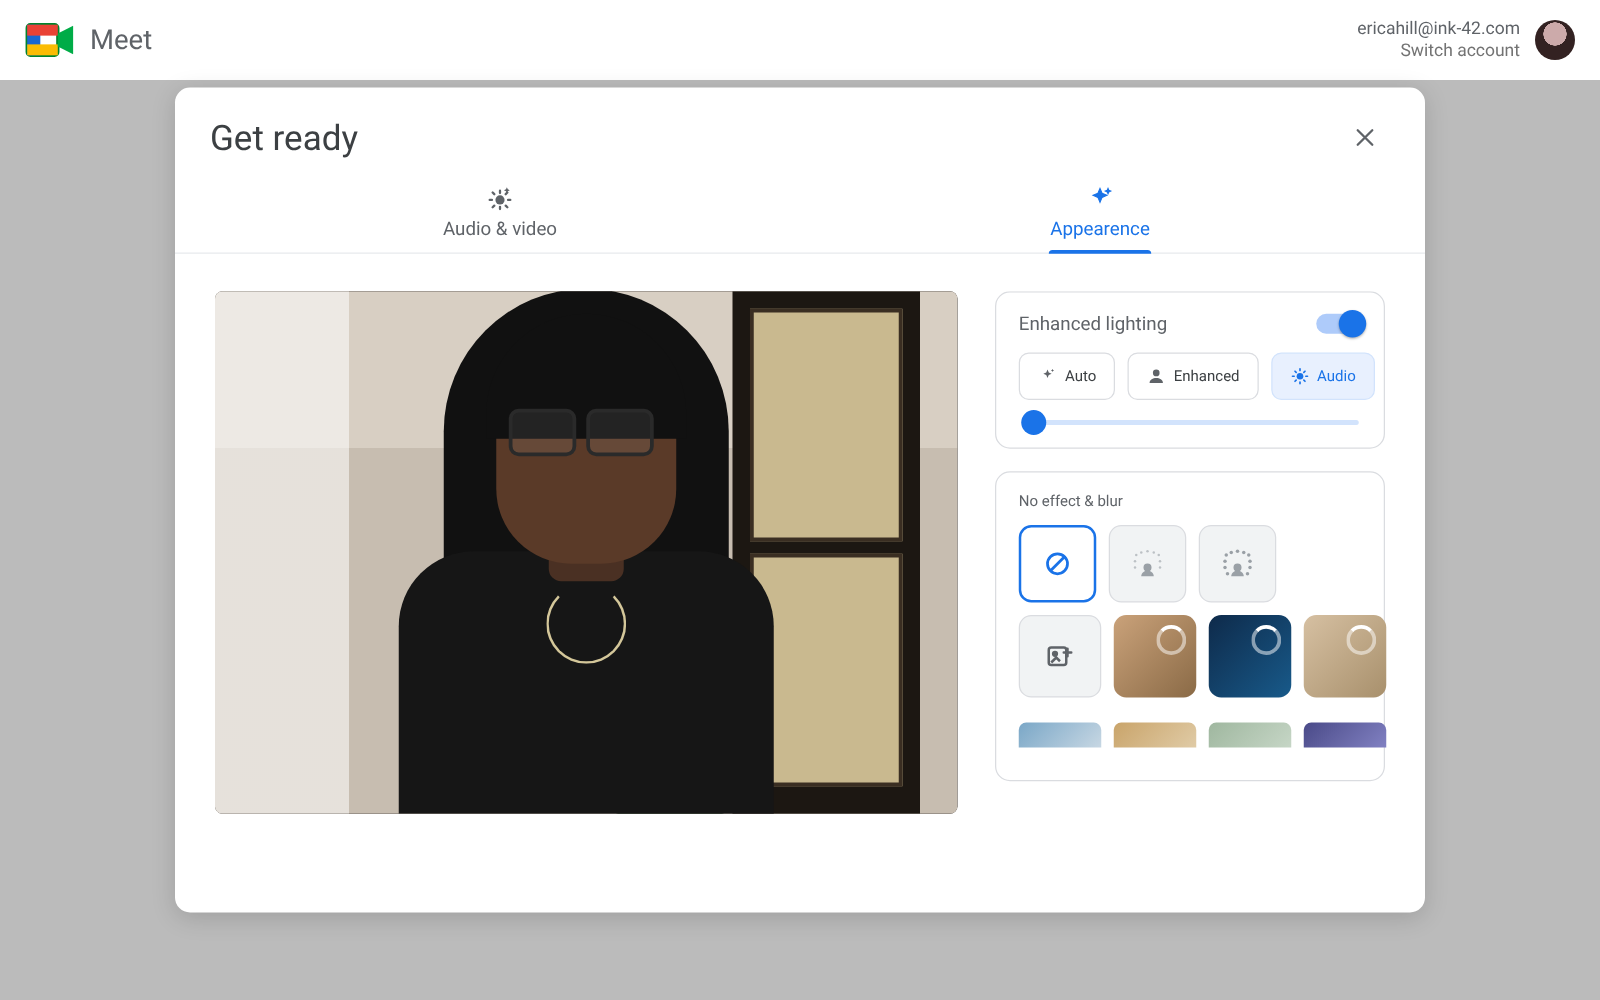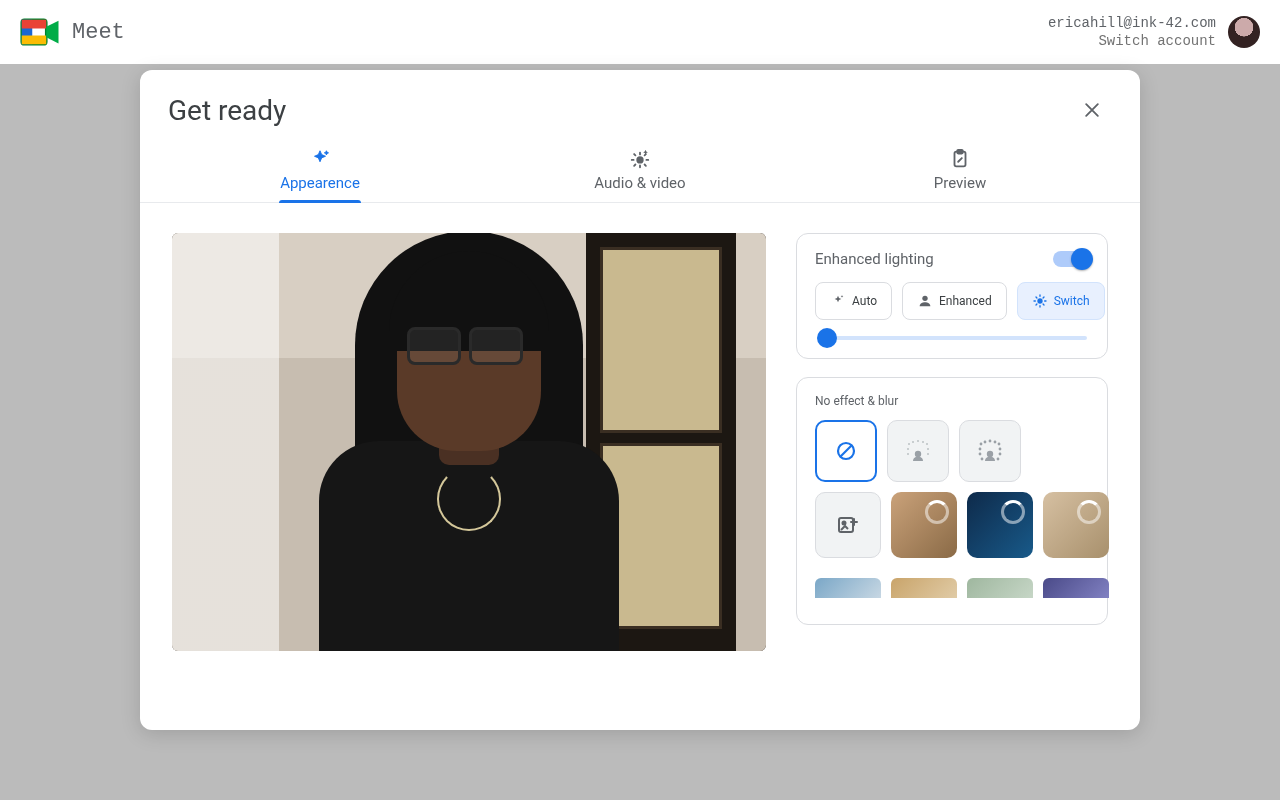--- a/index.html
+++ b/index.html
@@ -14,21 +14,20 @@
   
   .topbar {
     position: absolute;
     top: 0; left: 0; right: 0;
     height: 64px;
     background: #fff;
     display: flex;
     align-items: center;
     padding: 0 20px;
     justify-content: space-between;
-    font-family: Liberation Mono, monospace;
   }
   .topbar-left { display: flex; align-items: center; gap: 10px; }
   .meet-logo { width: 42px; height: 36px; }
   .meet-name { font-size: 22px; color: #5f6368; }
   .topbar-right { display: flex; align-items: center; gap: 12px; }
   .account-block { text-align: right; font-size: 14px; line-height: 1.3; }
   .account-email { color: #5f6368; }
   .account-switch { color: #737373; cursor: pointer; }
   .avatar {
     width: 32px; height: 32px; border-radius: 50%;
@@ -278,42 +277,34 @@
   <div class="modal-header">
     <div class="modal-title">Get ready</div>
     <div class="close-btn">
       <svg width="20" height="20" viewBox="0 0 24 24">
           <path d="M5 5 L19 19 M19 5 L5 19" stroke="#5f6368" stroke-width="2.2" stroke-linecap="round"></path>
         </svg>
     </div>
   </div>
 
   <div class="tabs">
-    <div class="tab active">
-      <svg viewBox="0 0 24 24" fill="#1a73e8">
-          <path d="M12 3l1.8 4.2L18 9l-4.2 1.8L12 15l-1.8-4.2L6 9l4.2-1.8z"></path>
-          <path d="M19 3l.7 1.6L21.3 5.3 19.7 6 19 7.6 18.3 6 16.7 5.3 18.3 4.6z"></path>
-        </svg>
-      <span>Appearence</span>
-    </div>
     <div class="tab">
       <svg viewBox="0 0 24 24" fill="#5f6368">
           <circle cx="12" cy="13" r="4"></circle>
           <path d="M12 5v2M12 19v2M5 13H3M21 13h-2M7 8l-1.4-1.4M18.4 19.4 17 18M7 18l-1.4 1.4M18.4 6.6 17 8" stroke="#5f6368" stroke-width="2" stroke-linecap="round"></path>
           <path d="M18 2l.8 1.8L20.6 4.6 18.8 5.4 18 7.2 17.2 5.4 15.4 4.6 17.2 3.8z" fill="#5f6368"></path>
         </svg>
       <span>Audio &amp; video</span>
     </div>
-    <div class="tab">
-      <svg viewBox="0 0 24 24" fill="none" stroke="#5f6368" stroke-width="2">
-          <rect x="6" y="4" width="12" height="16" rx="2"></rect>
-          <rect x="9" y="2" width="6" height="4" rx="1" fill="#5f6368"></rect>
-          <path d="M10 15l4-4" stroke-linecap="round"></path>
+    <div class="tab active">
+      <svg viewBox="0 0 24 24" fill="#1a73e8">
+          <path d="M12 3l1.8 4.2L18 9l-4.2 1.8L12 15l-1.8-4.2L6 9l4.2-1.8z"></path>
+          <path d="M19 3l.7 1.6L21.3 5.3 19.7 6 19 7.6 18.3 6 16.7 5.3 18.3 4.6z"></path>
         </svg>
-      <span>Preview</span>
+      <span>Appearence</span>
     </div>
   </div>
 
   <div class="modal-body">
 
     <div class="video-wrap">
       <div class="video-scene">
         <div class="door"></div>
         <div class="plant"></div>
       </div>
@@ -351,21 +342,21 @@
                 <circle cx="12" cy="8" r="4"></circle>
                 <path d="M4 20c0-4 4-6 8-6s8 2 8 6z"></path>
               </svg>
             <span>Enhanced</span>
           </div>
           <div class="chip active">
             <svg viewBox="0 0 24 24" fill="#1a73e8">
                 <circle cx="12" cy="12" r="4"></circle>
                 <path d="M12 3v2M12 19v2M3 12h2M19 12h2M6 6l1.4 1.4M16.6 16.6 18 18M6 18l1.4-1.4M16.6 7.4 18 6" stroke="#1a73e8" stroke-width="2" stroke-linecap="round"></path>
               </svg>
-            <span>Switch</span>
+            <span>Audio</span>
           </div>
         </div>
         <div class="slider"></div>
       </div>
 
       <div class="card">
         <div class="section-title">No effect &amp; blur</div>
         <div class="tile-row">
           <div class="tile selected">
             <svg width="24" height="24" viewBox="0 0 24 24" fill="none" stroke="#1a73e8" stroke-width="2.2">

